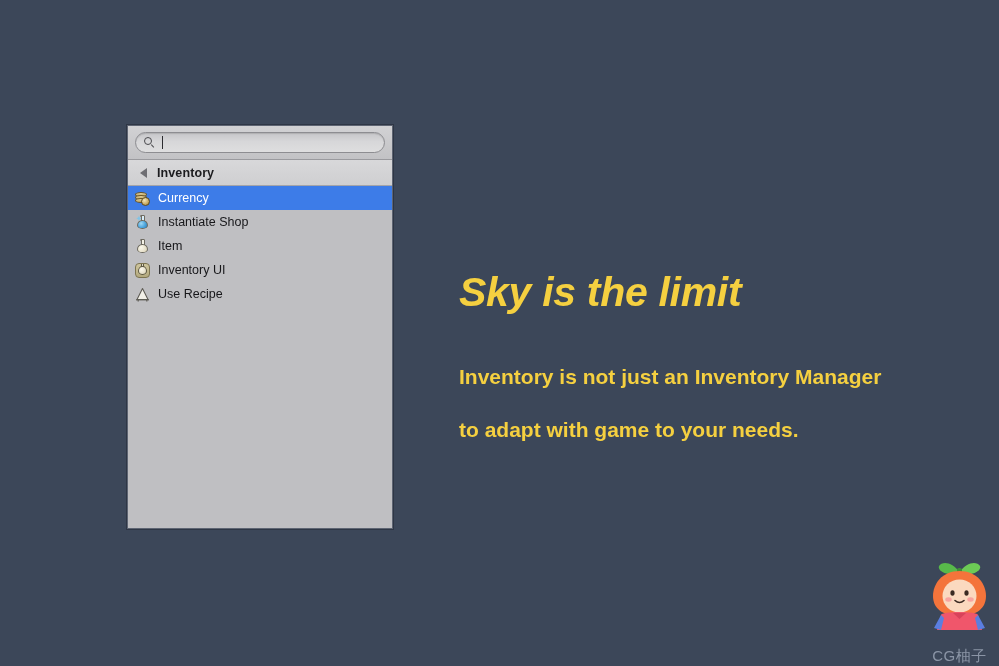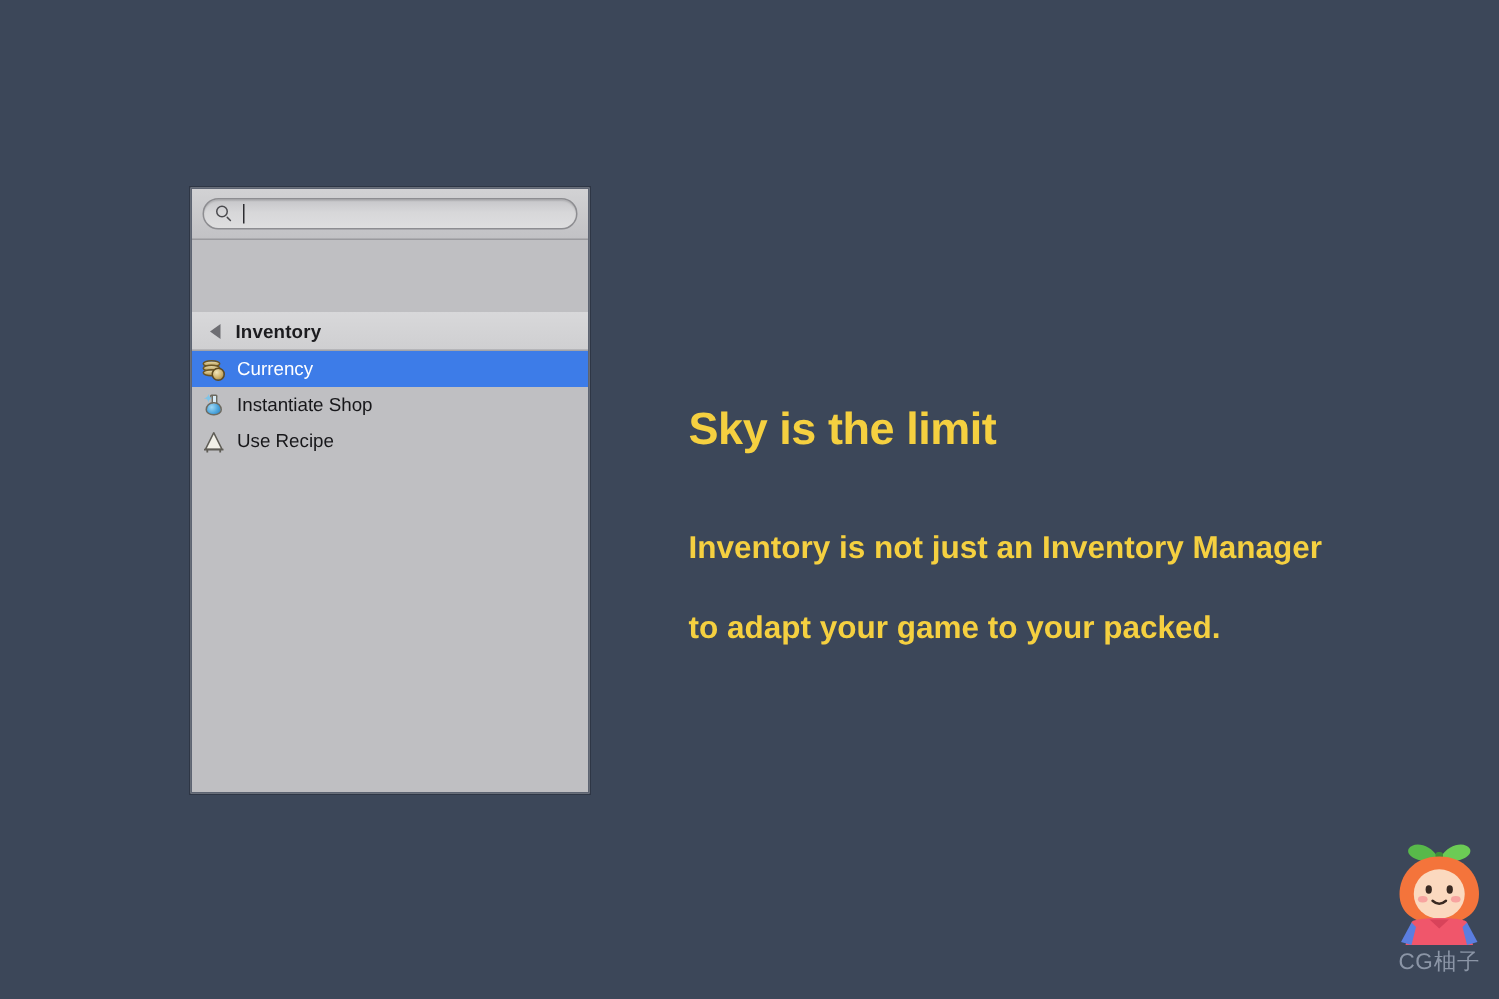--- a/index.html
+++ b/index.html
@@ -92,21 +92,20 @@
   
   .panel-header {
     height: 26px;
     flex: 0 0 26px;
     background: linear-gradient(to bottom, #d8d8da 0%, #cfcfd1 100%);
     border-bottom: 1px solid #a4a4a8;
     display: flex;
     align-items: center;
     padding: 0 6px;
     box-sizing: border-box;
-    margin-top: 48px;
   }
   .back-triangle {
     width: 0; height: 0;
     border-top: 5px solid transparent;
     border-bottom: 5px solid transparent;
     border-right: 7px solid #6e6e73;
     margin-left: 6px;
     margin-right: 10px;
     flex: 0 0 auto;
   }
@@ -273,26 +272,27 @@
   .ico-shop .h2 { left: 10px; }
 
   
   #copy-block {
     position: absolute;
     left: 459px;
     top: 272px;
     width: 470px;
   }
   #headline {
-    font-size: 30px;
+    font-size: 41px;
     font-weight: bold;
     color: #f5d040;
     letter-spacing: -0.3px;
     margin: 0 0 52px 0;
     line-height: 1;
+    font-style: italic;
   }
   .body-line {
     font-size: 21px;
     font-weight: bold;
     color: #f5d040;
     margin: 0 0 30px 0;
     line-height: 1.1;
     white-space: nowrap;
   }
   .body-line:last-child { margin-bottom: 0; }
@@ -305,21 +305,21 @@
     width: 79px;
     height: 100px;
     text-align: center;
   }
   #watermark .mascot { width: 79px; height: 74px; display: block; }
   #watermark .wm-text {
     font-size: 15px;
     color: #8b95a6;
     letter-spacing: 0.5px;
     line-height: 18px;
-    margin-top: 1px;
+    margin-top: 15px;
   }
 </style>
 </head>
 <body>
 
 <div id="browser-panel">
 
   <div class="search-strip">
     <div class="search-field">
       <span class="search-icon">
@@ -353,42 +353,60 @@
         <span class="flask flask-blue">
           <span class="sparkle">✦</span>
           <span class="cork"></span>
           <span class="neck"></span>
           <span class="body"></span>
         </span>
       </span>
       <span class="row-label">Instantiate Shop</span>
     </div>
 
-
+    <div class="list-row">
+      <span class="row-icon">
+        <span class="flask flask-cream">
+          <span class="cork"></span>
+          <span class="neck"></span>
+          <span class="body"></span>
+        </span>
+      </span>
+      <span class="row-label">Item</span>
+    </div>
+
+    <div class="list-row">
+      <span class="row-icon ico-invui">
+        <span class="plate"></span>
+        <span class="mininck"></span>
+        <span class="mini"></span>
+      </span>
+      <span class="row-label">Inventory UI</span>
+    </div>
 
     <div class="list-row">
       <span class="row-icon ico-recipe">
         <svg width="17" height="17" viewBox="0 0 17 17">
           <path d="M8.5 2.5 L14 13.5 L3 13.5 Z" fill="#f2f0e8" stroke="#5f5d56" stroke-width="1.1" stroke-linejoin="round"></path>
           <line x1="2" y1="13.8" x2="15" y2="13.8" stroke="#5f5d56" stroke-width="1.2"></line>
           <line x1="4.2" y1="13.8" x2="4.2" y2="15.6" stroke="#5f5d56" stroke-width="1.2"></line>
           <line x1="12.8" y1="13.8" x2="12.8" y2="15.6" stroke="#5f5d56" stroke-width="1.2"></line>
         </svg>
       </span>
       <span class="row-label">Use Recipe</span>
     </div>
 
 
   </div>
 </div>
 
 <div id="copy-block">
   <div id="headline">Sky is the limit</div>
   <p class="body-line">Inventory is not just an Inventory Manager</p>
-  <p class="body-line">to adapt your game to your packed.</p>
+  <p class="body-line">to adapt with game to your needs.</p>
 </div>
 
 <div id="watermark">
   <svg class="mascot" viewBox="0 0 79 74">
 
     <path d="M39 14 C33 4, 22 3, 19 8 C17 13, 27 18, 39 16 Z" fill="#58b94a"></path>
     <path d="M40 14 C46 4, 57 3, 60 8 C62 13, 52 18, 40 16 Z" fill="#6ccb55"></path>
 
     <rect x="37" y="10" width="5" height="7" rx="2" fill="#3f8f38"></rect>
 

